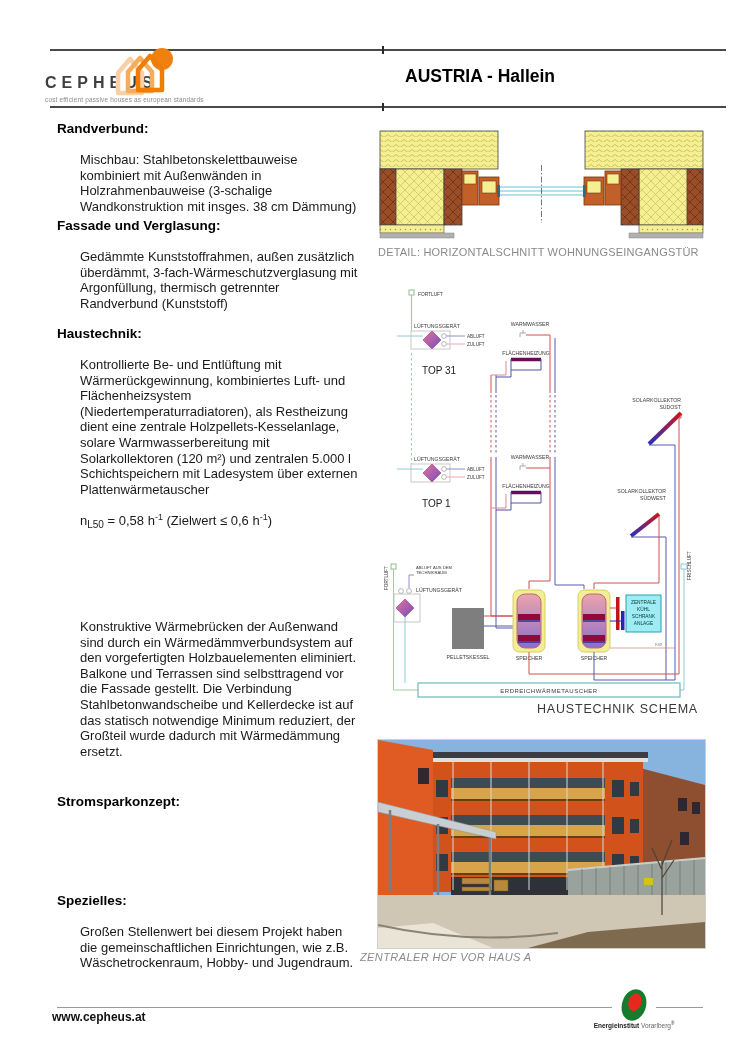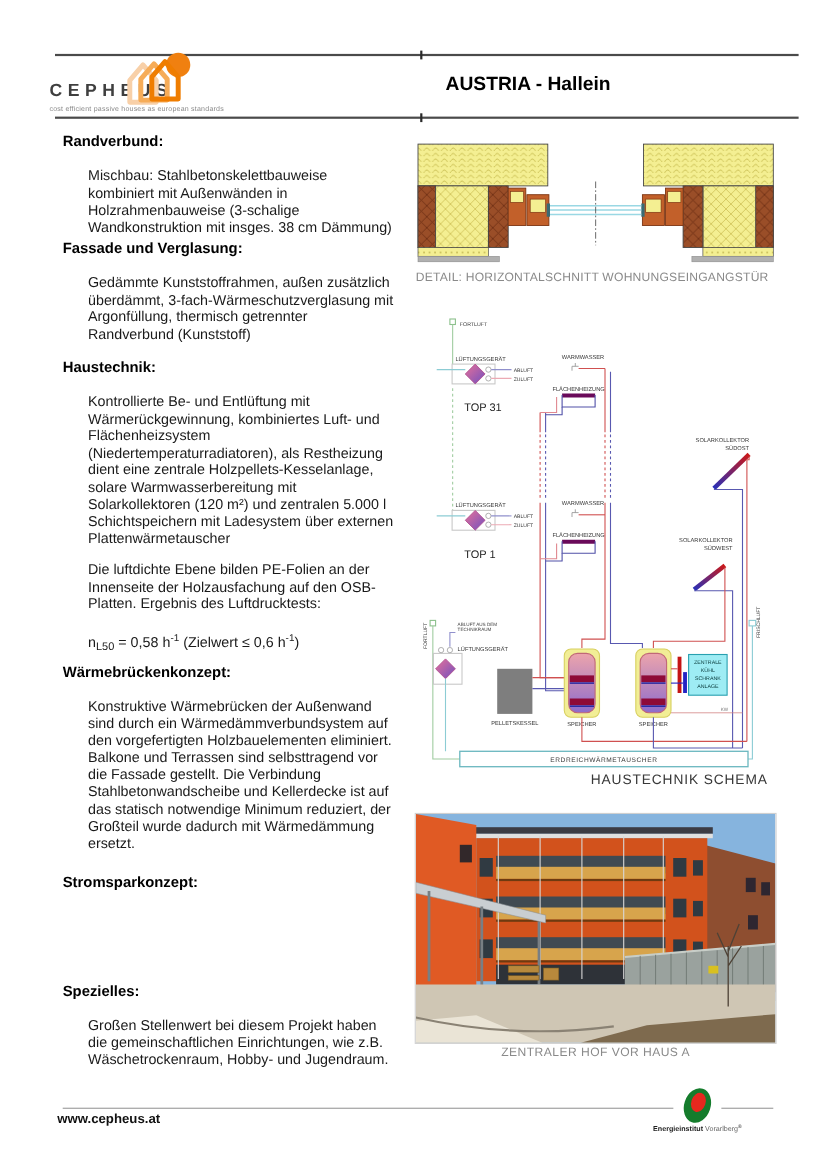--- a/index.html
+++ b/index.html
@@ -20,21 +20,21 @@
   .sec h3{margin:0 0 8px 0;font-size:13.5px;line-height:15px;font-weight:bold;color:#000;}
   .sec p{margin:16px;padding-left:7px;font-size:13px;line-height:15.6px;color:#1A1A1A;}
   .sb{font-size:10px;vertical-align:-3px;}
   .sp{font-size:9px;vertical-align:5px;}
   
   .fig-detail{left:378px;top:127px;}
   .cap-detail{left:378px;top:246px;width:327px;text-align:left;font-size:11px;color:#8A8A8A;letter-spacing:0.2px;}
   .fig-schema{left:378px;top:278px;}
   .fig-photo{left:378px;top:740px;}
   .photo-frame{outline:1px solid #CFCFCF;display:block;}
-  .cap-photo{left:378px;top:951px;width:327px;text-align:center;font-size:11px;color:#8A8A8A;letter-spacing:0.4px;}
+  .cap-photo{left:360px;top:951px;width:327px;text-align:left;font-size:11px;color:#8A8A8A;letter-spacing:0.4px;font-style:italic;}
   
   .footer-rule{position:absolute;left:57px;top:1007px;width:646px;height:1px;background:#9A9A9A;}
   .footer-url{left:52px;top:1010px;font-size:12px;font-weight:bold;color:#111;}
   .ei-logo{left:612px;top:985px;}
   .ei-text{left:575px;top:1021px;width:118px;text-align:center;font-size:6.5px;color:#222;}
   .ei-text .light{color:#666;font-weight:normal;}
   .ei-text b{font-weight:bold;}
   .ei-text .reg{font-size:4.5px;vertical-align:3px;}
   svg text{font-family:"Liberation Sans",sans-serif;}
 </style>
@@ -66,26 +66,24 @@
   <h3>Fassade und Verglasung:</h3>
   <p>Gedämmte Kunststoffrahmen, außen zusätzlich überdämmt, 3-fach-Wärmeschutzverglasung mit Argonfüllung, thermisch getrennter Randverbund (Kunststoff)</p>
 </section>
 
 <section class="sec" style="top:326px">
   <h3>Haustechnik:</h3>
   <p>Kontrollierte Be- und Entlüftung mit Wärmerückgewinnung, kombiniertes Luft- und Flächenheizsystem (Niedertemperaturradiatoren), als Restheizung dient eine zentrale Holzpellets-Kesselanlage, solare Warmwasserbereitung mit Solarkollektoren (120 m²) und zentralen 5.000 l Schichtspeichern mit Ladesystem über externen Plattenwärmetauscher</p>
 </section>
 
 <section class="sec" style="top:494px">
-  <p>Die luftdichte Ebene bilden PE-Folien an der Innenseite der Holzausfachung auf den OSB-Platten. Ergebnis des Luftdrucktests:</p>
   <p><span>n</span><span class="sb">L50</span><span> = 0,58 h</span><span class="sp">-1</span><span> (Zielwert ≤ 0,6 h</span><span class="sp">-1</span><span>)</span></p>
 </section>
 
 <section class="sec" style="top:603px">
-  <h3>Wärmebrückenkonzept:</h3>
   <p>Konstruktive Wärmebrücken der Außenwand sind durch ein Wärmedämmverbundsystem auf den vorgefertigten Holzbauelementen eliminiert. Balkone und Terrassen sind selbsttragend vor die Fassade gestellt. Die Verbindung Stahlbetonwandscheibe und Kellerdecke ist auf das statisch notwendige Minimum reduziert, der Großteil wurde dadurch mit Wärmedämmung ersetzt.</p>
 </section>
 
 <section class="sec" style="top:794px">
   <h3>Stromsparkonzept:</h3>
 </section>
 
 <section class="sec" style="top:893px">
   <h3>Spezielles:</h3>
   <p>Großen Stellenwert bei diesem Projekt haben die gemeinschaftlichen Einrichtungen, wie z.B. Wäschetrockenraum, Hobby- und Jugendraum.</p>

